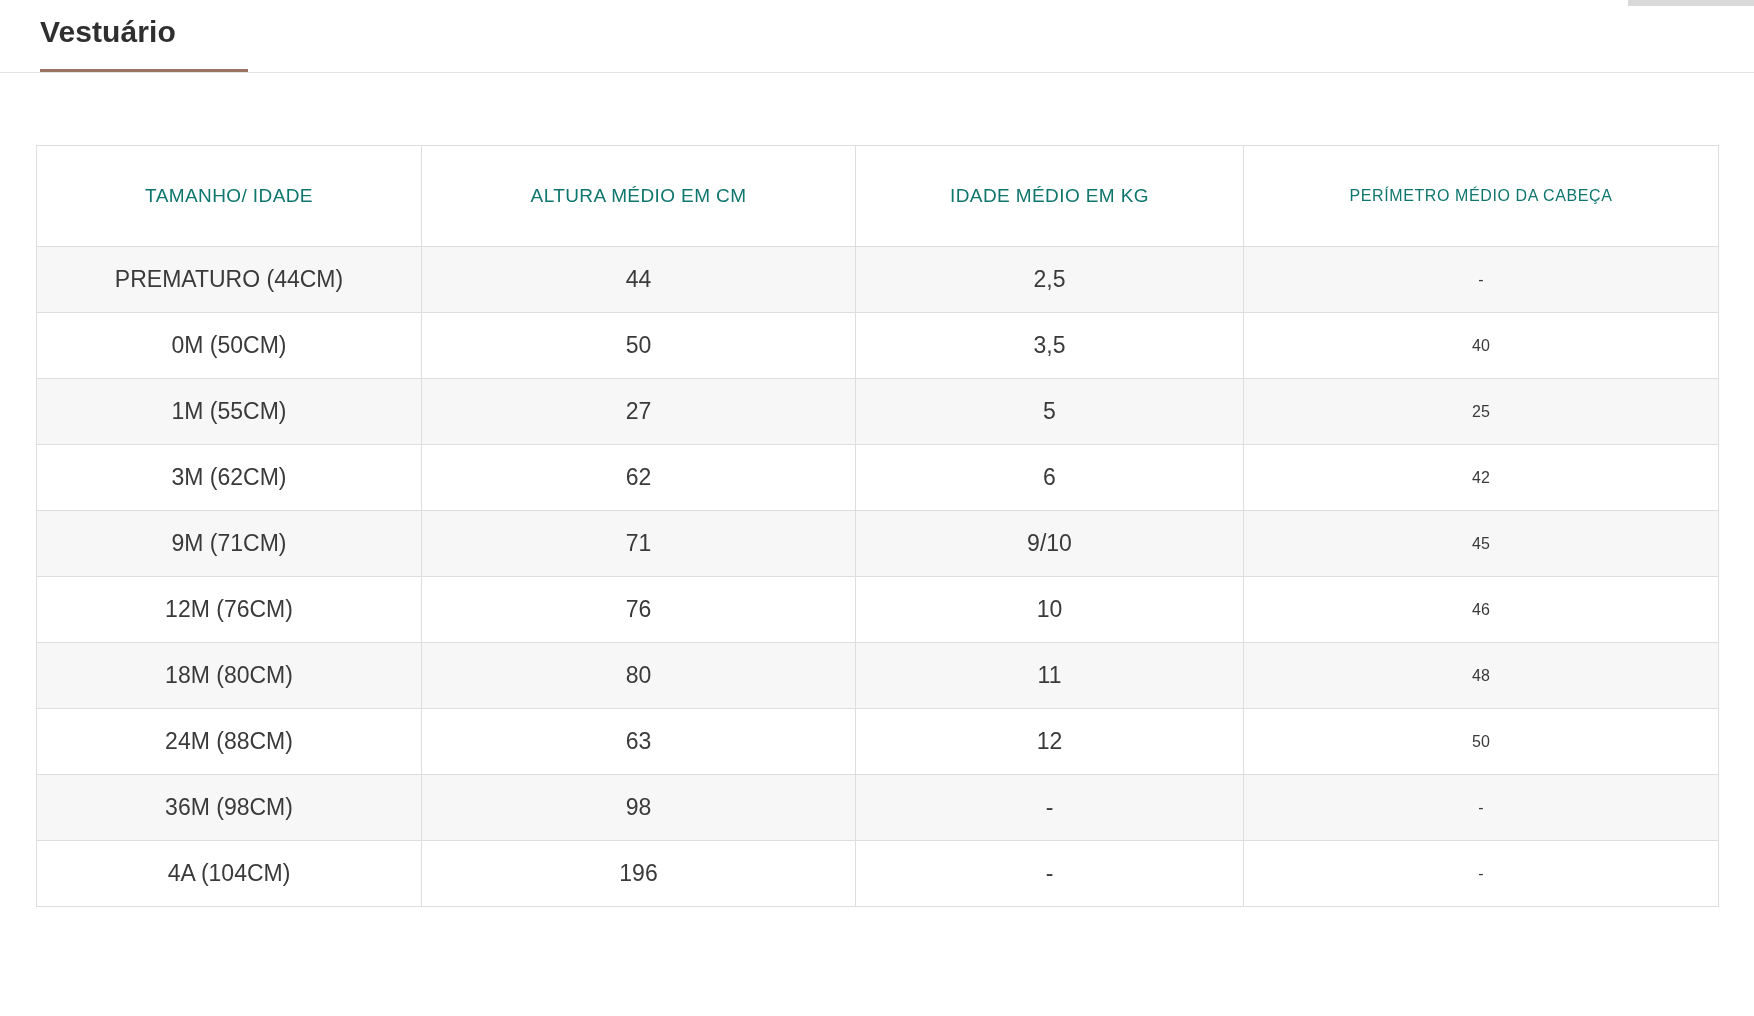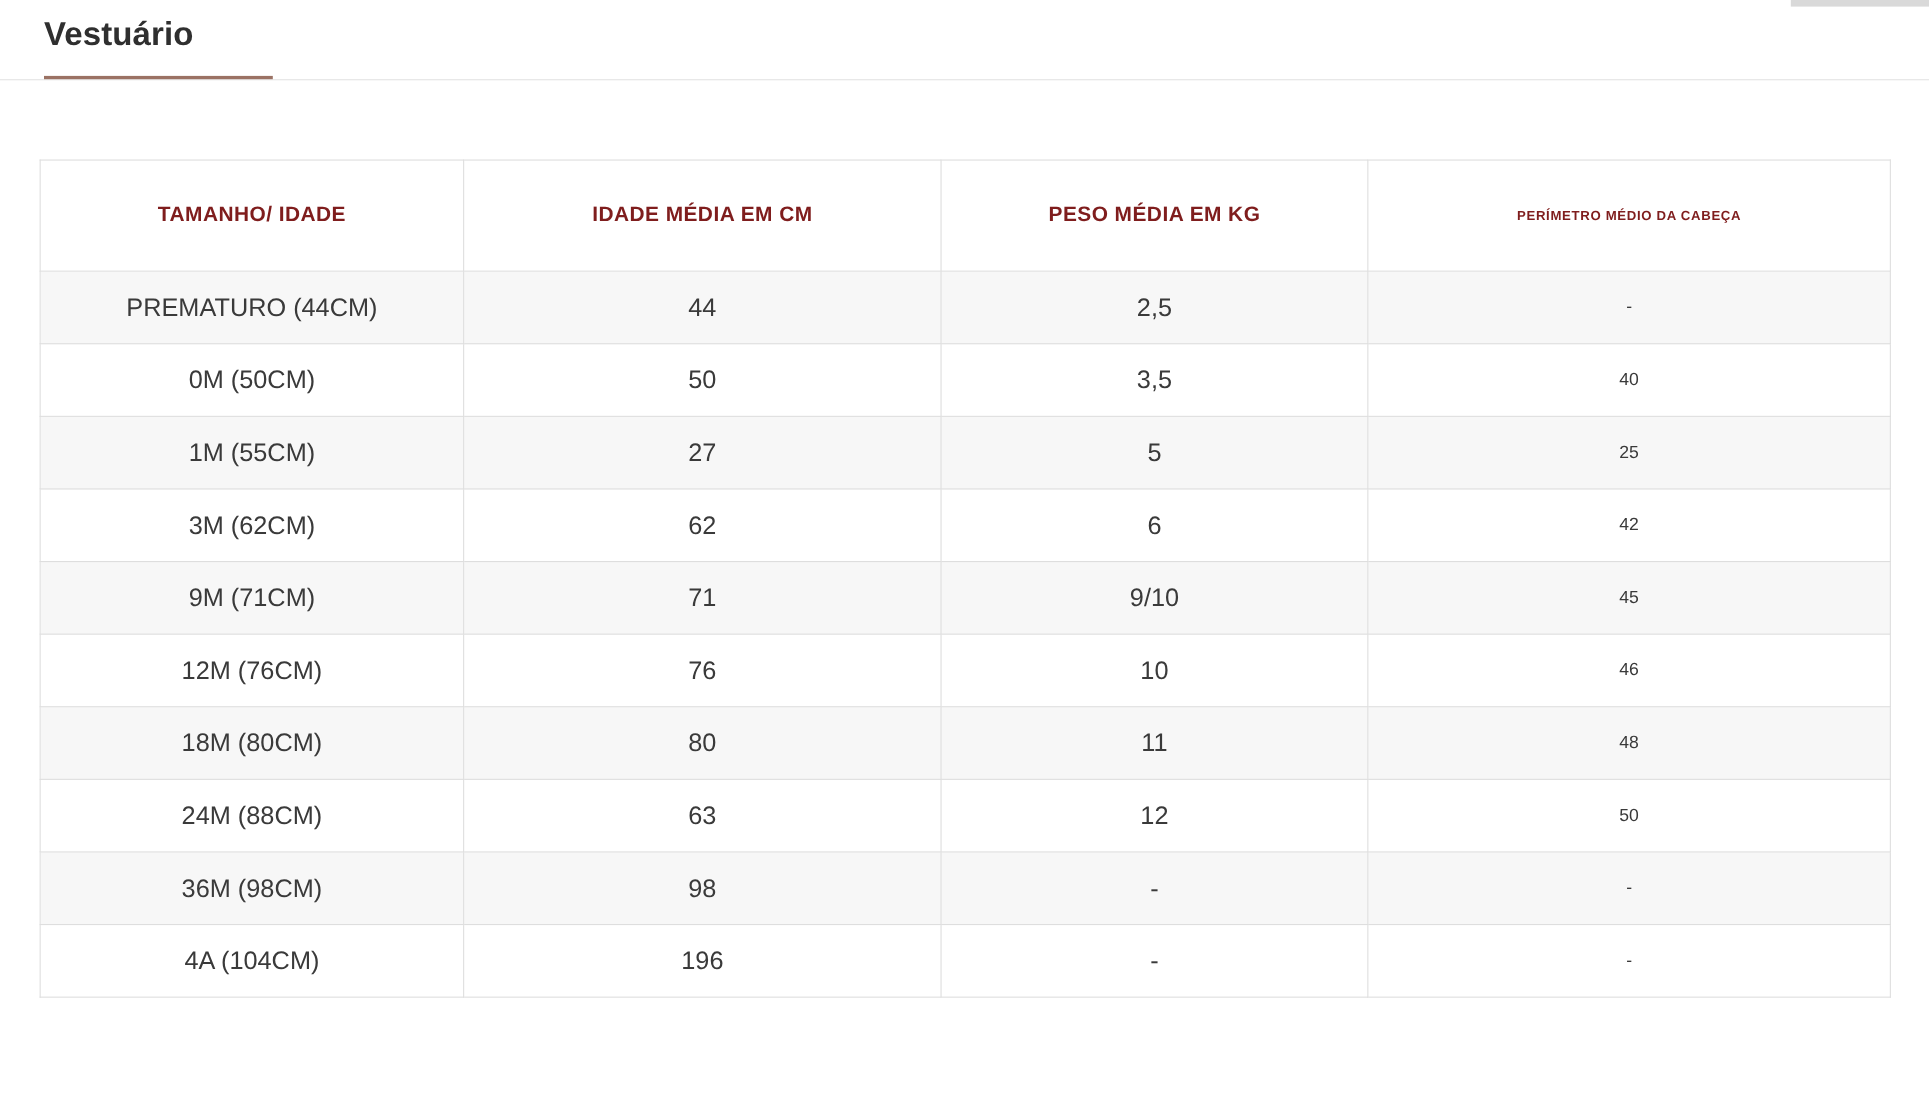--- a/index.html
+++ b/index.html
@@ -69,29 +69,29 @@
   table.size-table th,
   table.size-table td {
     border: 1px solid #dedede;
     text-align: center;
     vertical-align: middle;
   }
 
   table.size-table thead th {
     height: 100px;
     font-size: 19px;
-    font-weight: 700;
+    font-weight: 400;
     letter-spacing: 0.4px;
-    color: #7f1d1d;
+    color: #0f766e;
     background: #ffffff;
     padding: 0 10px;
   }
 
   table.size-table thead th.col-head {
-    font-size: 12px;
+    font-size: 16px;
     letter-spacing: 0.6px;
   }
 
   table.size-table tbody td {
     height: 65px;
     font-size: 23px;
     font-weight: 400;
     color: #3a3a3a;
     padding: 0 8px;
   }
@@ -142,22 +142,22 @@
     <table class="size-table">
       <colgroup>
         <col class="c1">
           <col class="c2">
           <col class="c3">
           <col class="c4">
       </colgroup>
       <thead>
         <tr>
           <th>TAMANHO/ IDADE</th>
-          <th>IDADE MÉDIA EM CM</th>
-          <th>PESO MÉDIA EM KG</th>
+          <th>ALTURA MÉDIO EM CM</th>
+          <th>IDADE MÉDIO EM KG</th>
           <th class="col-head">PERÍMETRO MÉDIO DA CABEÇA</th>
         </tr>
       </thead>
       <tbody>
         <tr>
           <td>PREMATURO (44CM)</td>
           <td>44</td>
           <td>2,5</td>
           <td class="small-val">-</td>
         </tr>

